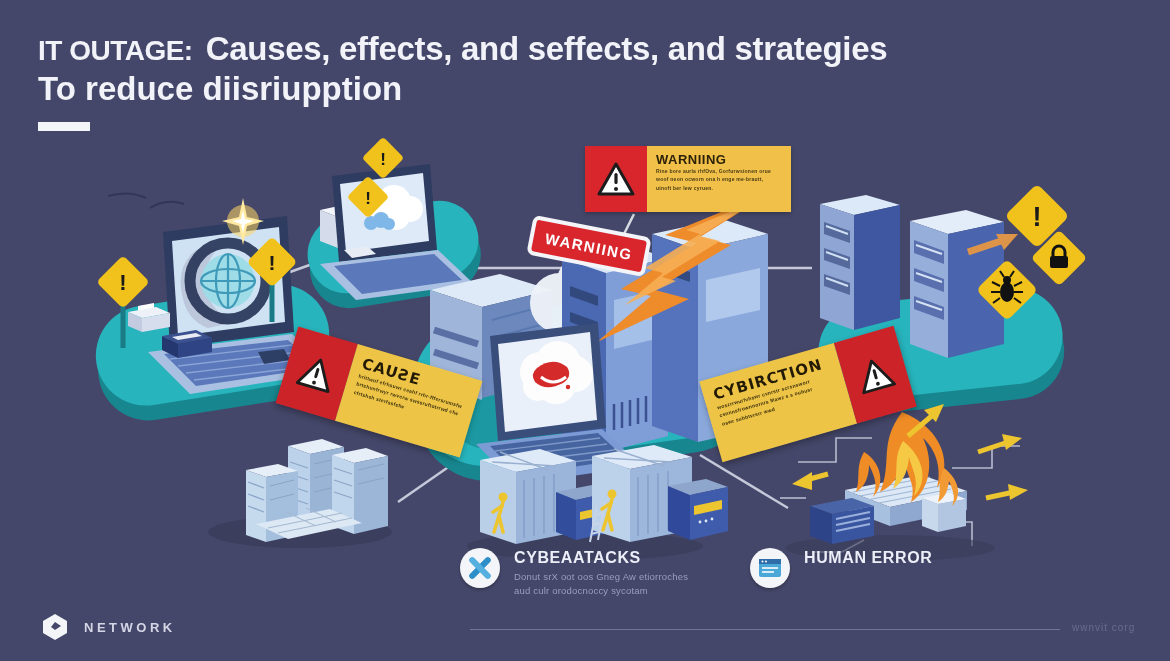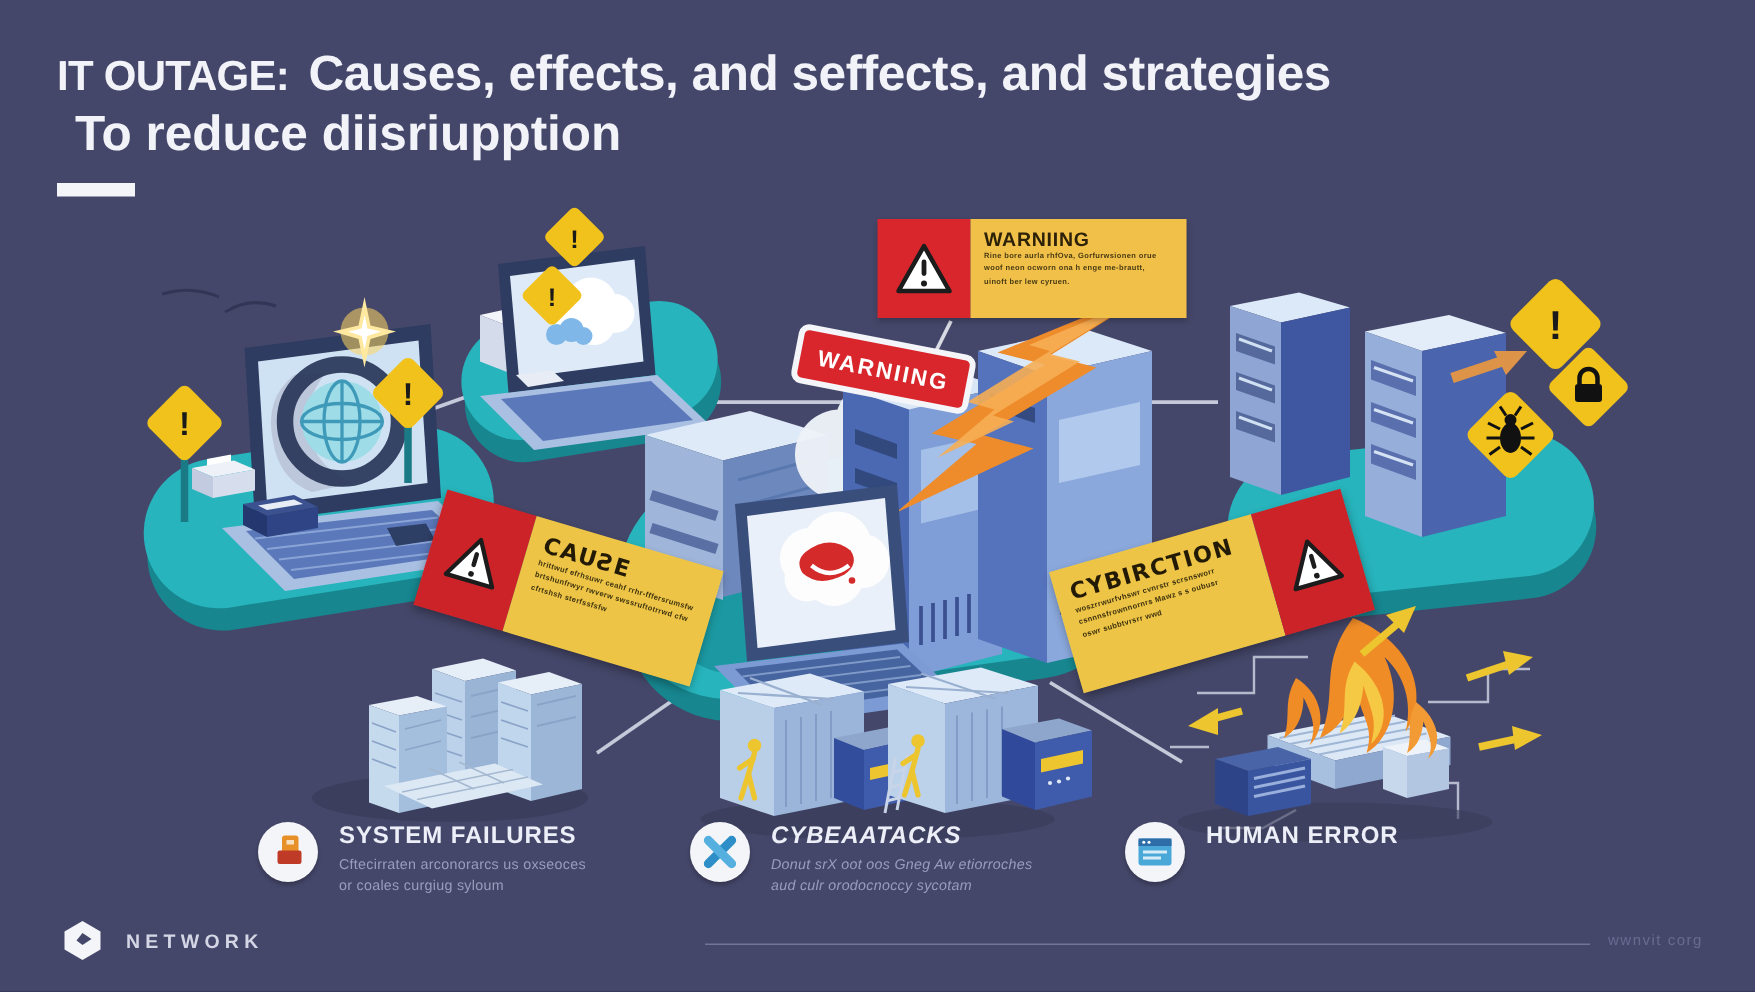--- a/index.html
+++ b/index.html
@@ -12,42 +12,42 @@
   .platform{position:absolute;z-index:1;background:#27b4bc;box-shadow:0 15px 0 #17868f;}
   .platform .inner{position:absolute;background:#1b98a1;}
   #scene{z-index:2;}
   .overlay{position:absolute;z-index:3;}
 
   
   .title-block{left:38px;top:30px;width:1000px;color:#f2f3f8;}
   .title-line1{display:flex;align-items:baseline;gap:13px;white-space:nowrap;}
   .title-strong{font-size:28px;font-weight:700;letter-spacing:-0.5px;}
   .title-rest{font-size:33px;font-weight:700;letter-spacing:-0.3px;text-align:right;}
-  .title-line2{font-size:33px;font-weight:700;margin-top:2px;margin-left:12px;}
+  .title-line2{font-size:33px;font-weight:700;margin-top:2px;}
   .title-dash{width:52px;height:9px;background:#f4f5f9;margin-top:14px;}
 
   
   .warn-box{left:585px;top:146px;width:206px;height:66px;display:flex;box-shadow:0 2px 4px rgba(0,0,0,.25);}
   .warn-red{width:62px;background:#d8262c;display:flex;align-items:center;justify-content:center;}
   .warn-yellow{flex:1;background:#f0c049;padding:6px 8px 4px 9px;}
   .warn-title{font-size:13px;font-weight:800;color:#2d2108;letter-spacing:.5px;}
   .garble{font-size:5px;line-height:1.65;color:#4a3a14;letter-spacing:.25px;font-weight:700;}
 
   
   .banner{display:flex;box-shadow:0 3px 6px rgba(0,0,0,.3);}
   .banner-cause{left:283px;top:352px;width:192px;height:80px;transform:rotate(16.5deg);}
   .banner-cyber{left:707px;top:352px;width:202px;height:84px;transform:rotate(-16deg);}
   .banner .red{width:62px;background:#cc2328;display:flex;align-items:center;justify-content:center;}
   .banner .yellow{flex:1;background:#edc445;padding:8px 9px 4px 10px;}
   .banner-title{font-family:"DejaVu Sans","Liberation Sans",sans-serif;font-size:15px;font-weight:800;color:#231a06;letter-spacing:1px;}
   .banner .garble{color:#3e3210;}
 
   
   .legend-item{display:flex;align-items:flex-start;gap:14px;top:548px;}
-  .legend-1{left:172px;} .legend-2{left:460px;font-style:italic;} .legend-3{left:750px;}
+  .legend-1{left:172px;} .legend-2{left:460px;} .legend-3{left:750px;}
   .legend-circle{width:40px;height:40px;border-radius:50%;background:#f4f5f9;display:flex;align-items:center;justify-content:center;flex:0 0 auto;box-shadow:0 2px 3px rgba(0,0,0,.25);}
   .legend-title{font-size:16px;font-weight:700;color:#eceef8;letter-spacing:.6px;margin-top:1px;}
   .legend-desc{font-size:9.5px;line-height:1.45;color:#999dbd;margin-top:3px;letter-spacing:.2px;}
 
   
   .footer-brand{left:40px;top:612px;display:flex;align-items:center;gap:14px;justify-content:center;}
   .brand-text{font-size:13px;font-weight:700;color:#d4d6e6;letter-spacing:3.5px;}
   .footer-line{left:470px;top:629px;width:590px;height:1px;background:#70739a;}
   .footer-site{left:1072px;top:622px;font-size:10px;color:#686b90;letter-spacing:1px;text-align:center;}
 </style>
@@ -547,36 +547,20 @@
     </div>
     <div class="red">
       <svg width="38" height="34" viewBox="0 0 40 36">
         <path d="M20 3 L37 33 L3 33 Z" fill="#ffffff" stroke="#1c1c1c" stroke-width="3" stroke-linejoin="round"></path>
         <rect x="18.4" y="12" width="3.2" height="11" rx="1.6" fill="#1c1c1c"></rect>
         <circle cx="20" cy="28" r="2" fill="#1c1c1c"></circle>
       </svg>
     </div>
   </div>
 
-  <div class="overlay legend-item legend-1">
-    <div class="legend-circle">
-      <svg width="40" height="40" viewBox="0 0 40 40">
-        <rect x="16" y="9" width="11" height="17" rx="2" fill="#e89028"></rect>
-        <rect x="13" y="19" width="16" height="9" rx="1.5" fill="#c03a28"></rect>
-        <rect x="19" y="12" width="5" height="3" fill="#f6e0c0"></rect>
-      </svg>
-    </div>
-    <div>
-      <div class="legend-title">SYSTEM FAILURES</div>
-      <div class="legend-desc">
-        <div>Cftecirraten arconorarcs us oxseoces</div>
-        <div>or coales curgiug syloum</div>
-      </div>
-    </div>
-  </div>
 
   <div class="overlay legend-item legend-2">
     <div class="legend-circle">
       <svg width="40" height="40" viewBox="0 0 40 40">
         <g transform="rotate(45 20 20)">
             <rect x="17" y="6" width="6" height="28" rx="3" fill="#2e8fc8"></rect>
           </g>
         <g transform="rotate(-45 20 20)">
             <rect x="17" y="6" width="6" height="28" rx="3" fill="#55b0e0"></rect>
           </g>

